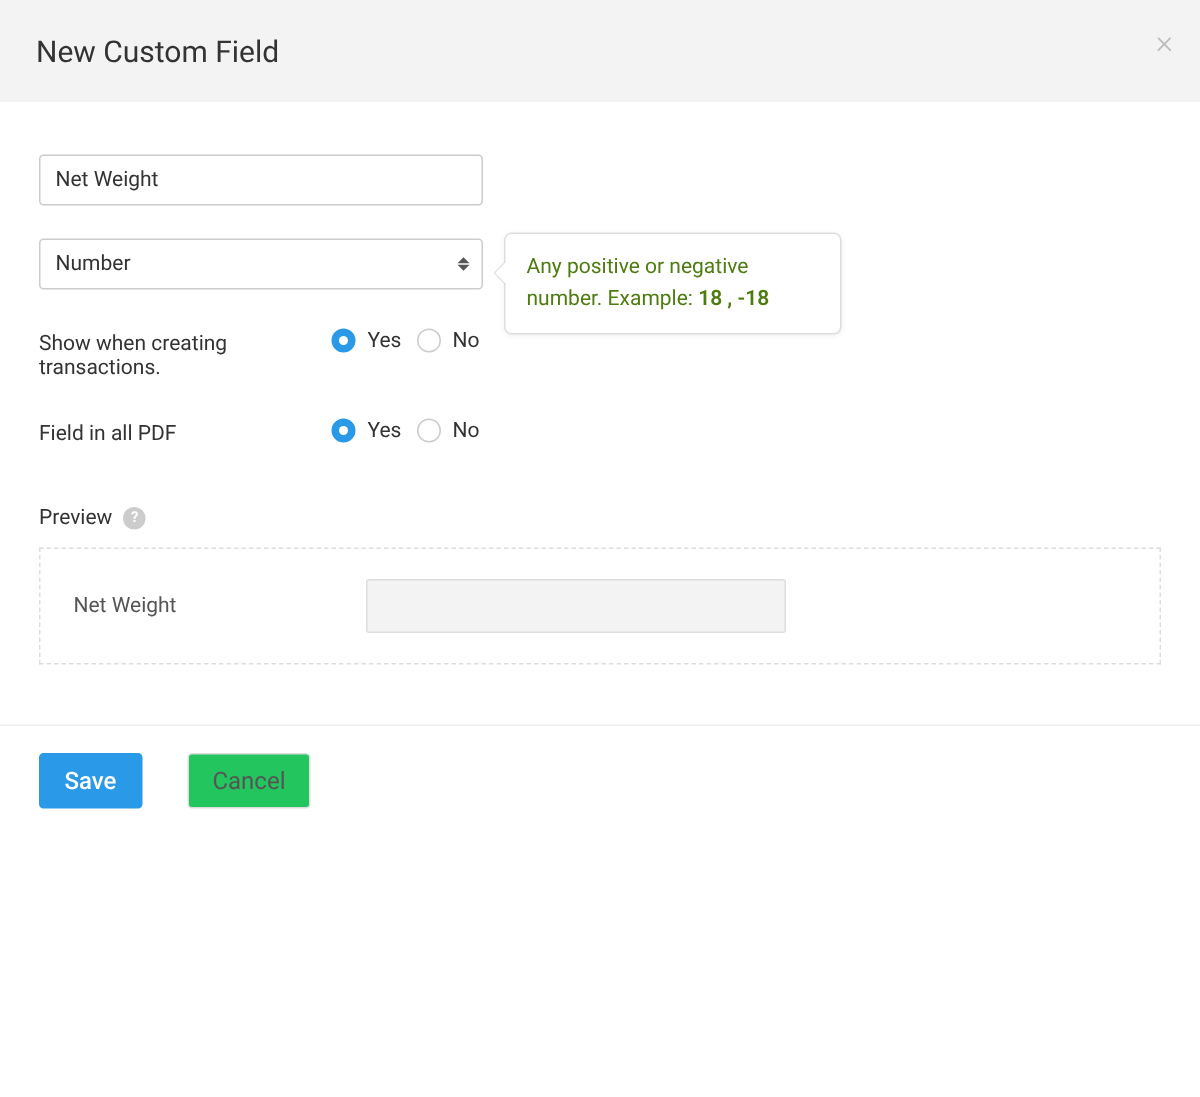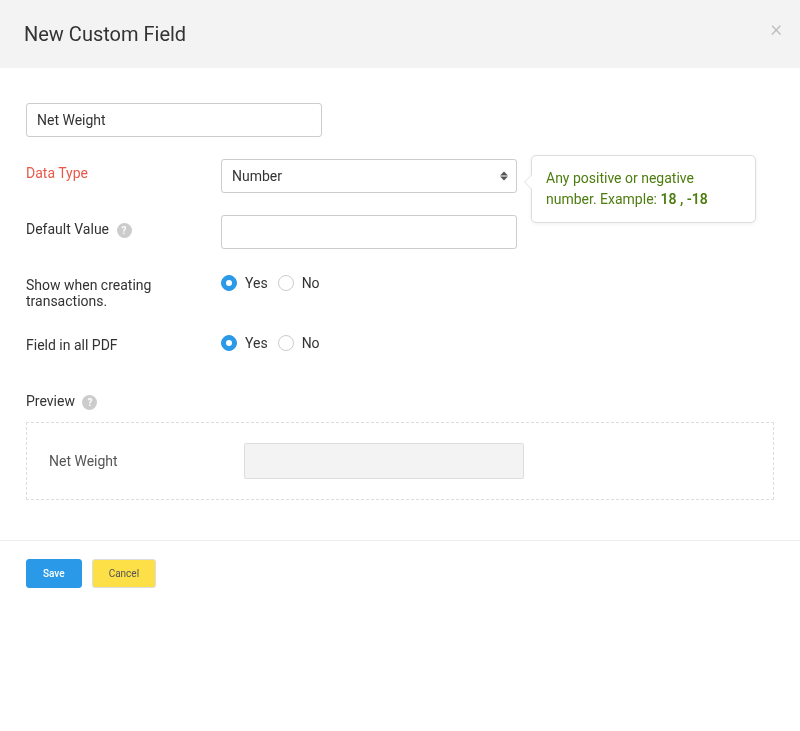--- a/index.html
+++ b/index.html
@@ -195,78 +195,69 @@
   .modal-footer {
     border-top: 1px solid #eee;
     padding: 18px 26px;
     display: flex;
     gap: 10px;
     margin-top: 30px;
   }
   .btn {
     padding: 8px 16px;
     border-radius: 3px;
-    font-size: 10px;
+    font-size: 16px;
     cursor: pointer;
     font-family: inherit;
     text-align: center;
   }
   .btn-primary {
     background: #2a99e8;
     border: 1px solid #2a99e8;
     color: #fff;
     font-weight: 500;
   }
   .btn-secondary {
-    background: #fde047;
+    background: #22c55e;
     border: 1px solid #ddd;
     color: #555;
+    margin-left: 20px;
   }
 </style>
 </head>
 <body>
 
 <div class="modal-header">
   <span class="modal-title">New Custom Field</span>
   <span class="close-x">×</span>
 </div>
 
 <div class="modal-body">
 
   <div class="form-row">
     <div class="form-control-wrap">
       <input class="text-input" type="text" value="Net Weight" style="">
     </div>
   </div>
 
   <div class="form-row">
-    <div class="form-label required">Data Type</div>
     <div class="form-control-wrap" style="position:relative;">
       <div class="select-wrap">
         <span>Number</span>
         <span class="select-arrows">
           <span class="tri up"></span>
           <span class="tri down"></span>
         </span>
       </div>
       <div class="tooltip">
         <span>Any positive or negative number. Example: </span><b>18 , -18</b>
       </div>
     </div>
   </div>
 
-  <div class="form-row">
-    <div class="form-label">
-      <span>Default Value</span>
-      <span class="help-icon">?</span>
-    </div>
-    <div class="form-control-wrap">
-      <input class="text-input" type="text" value="" style="">
-    </div>
-  </div>
 
   <div class="form-row">
     <div class="form-label">Show when creating transactions.</div>
     <div class="radio-group">
       <div class="radio-item">
         <span class="radio checked"></span>
         <span>Yes</span>
       </div>
       <div class="radio-item">
         <span class="radio"></span>

